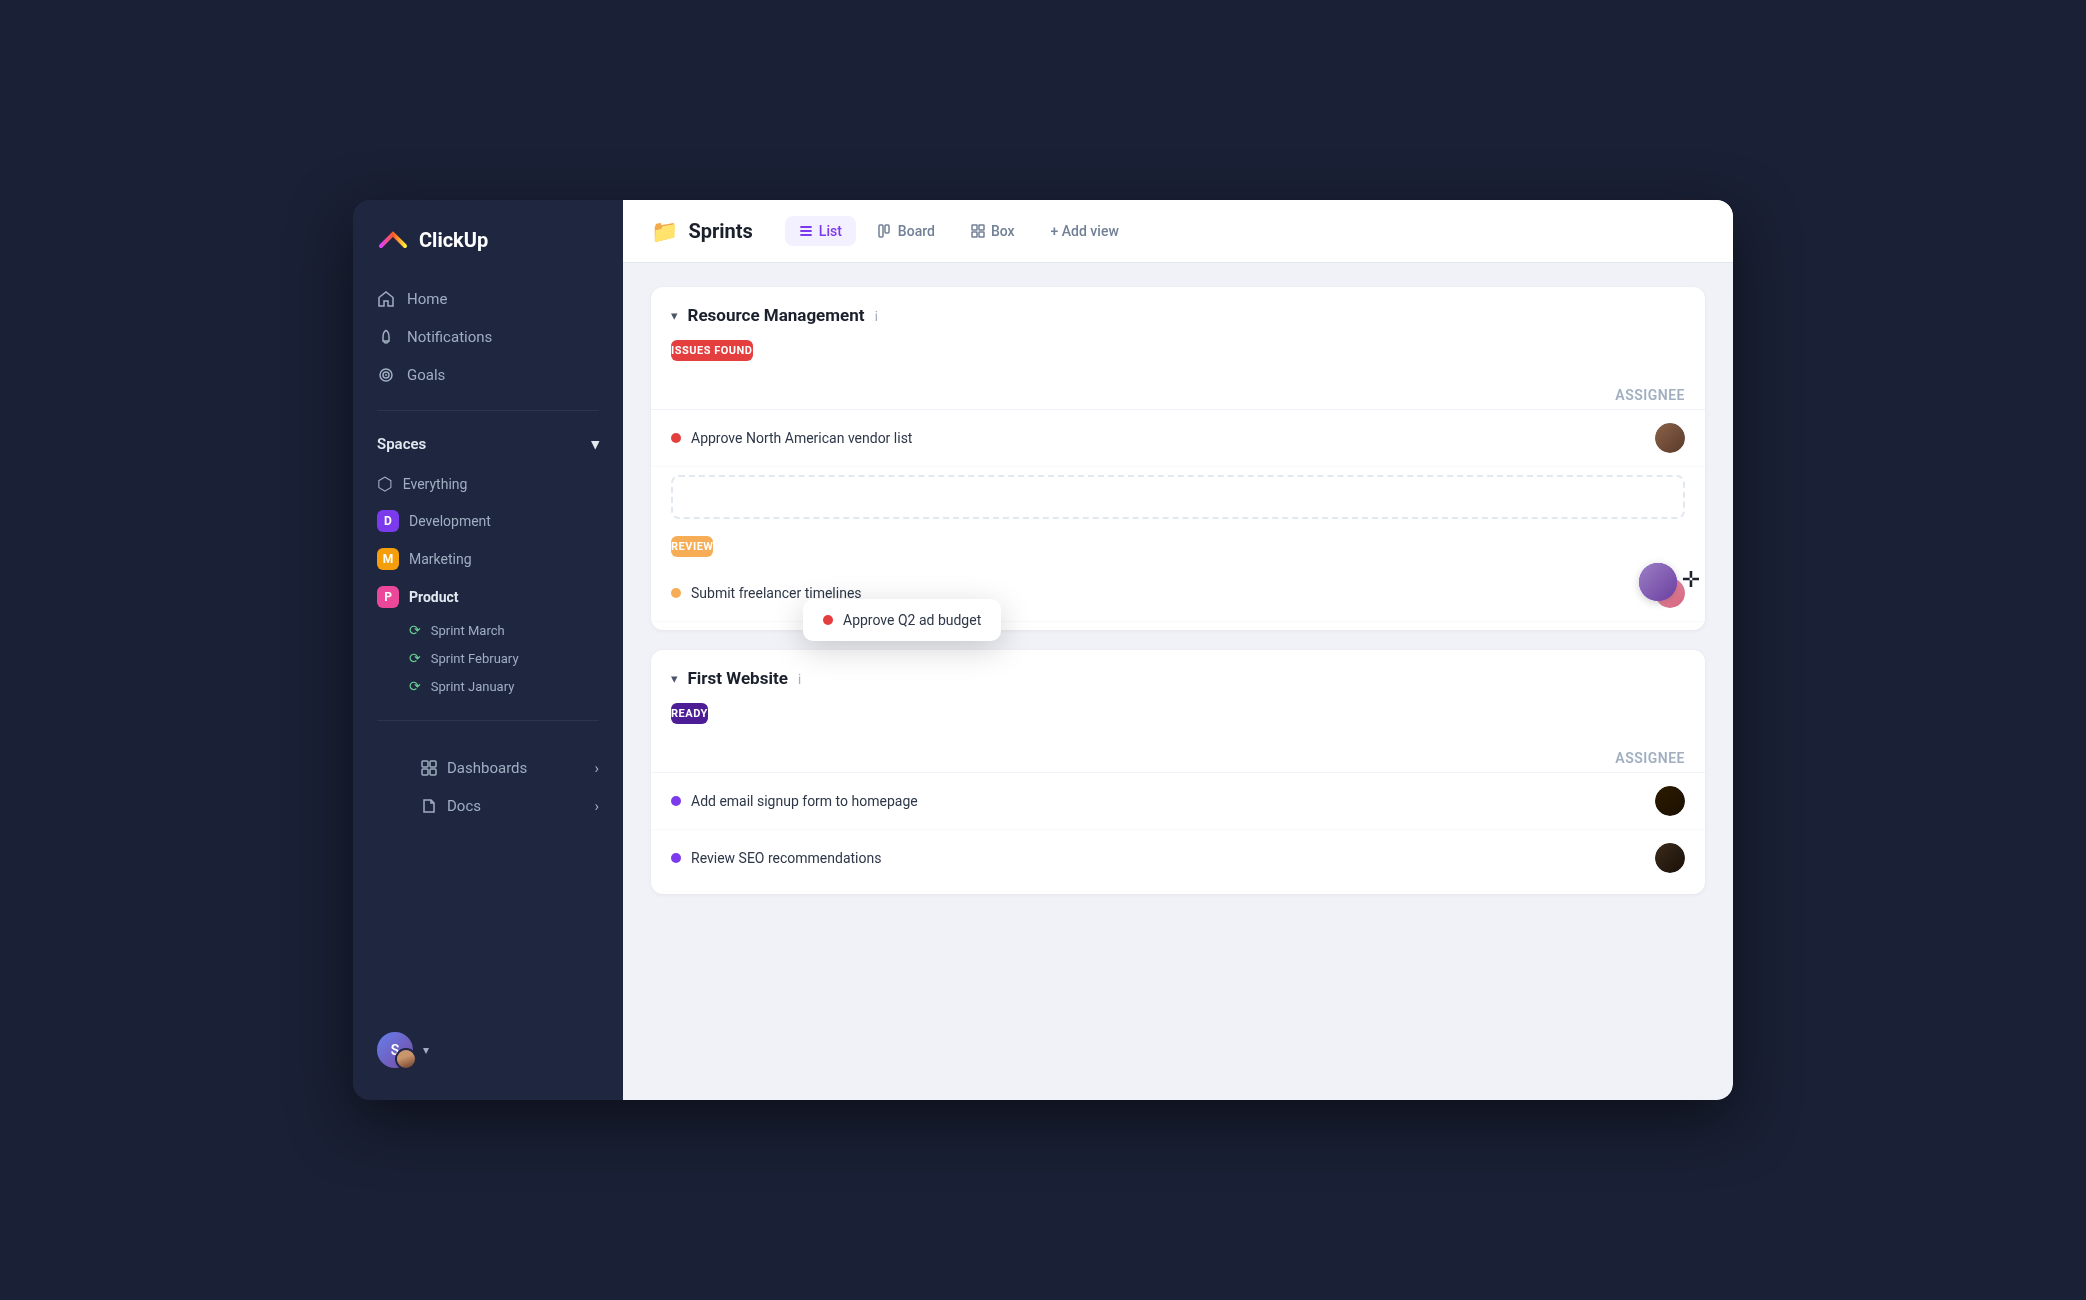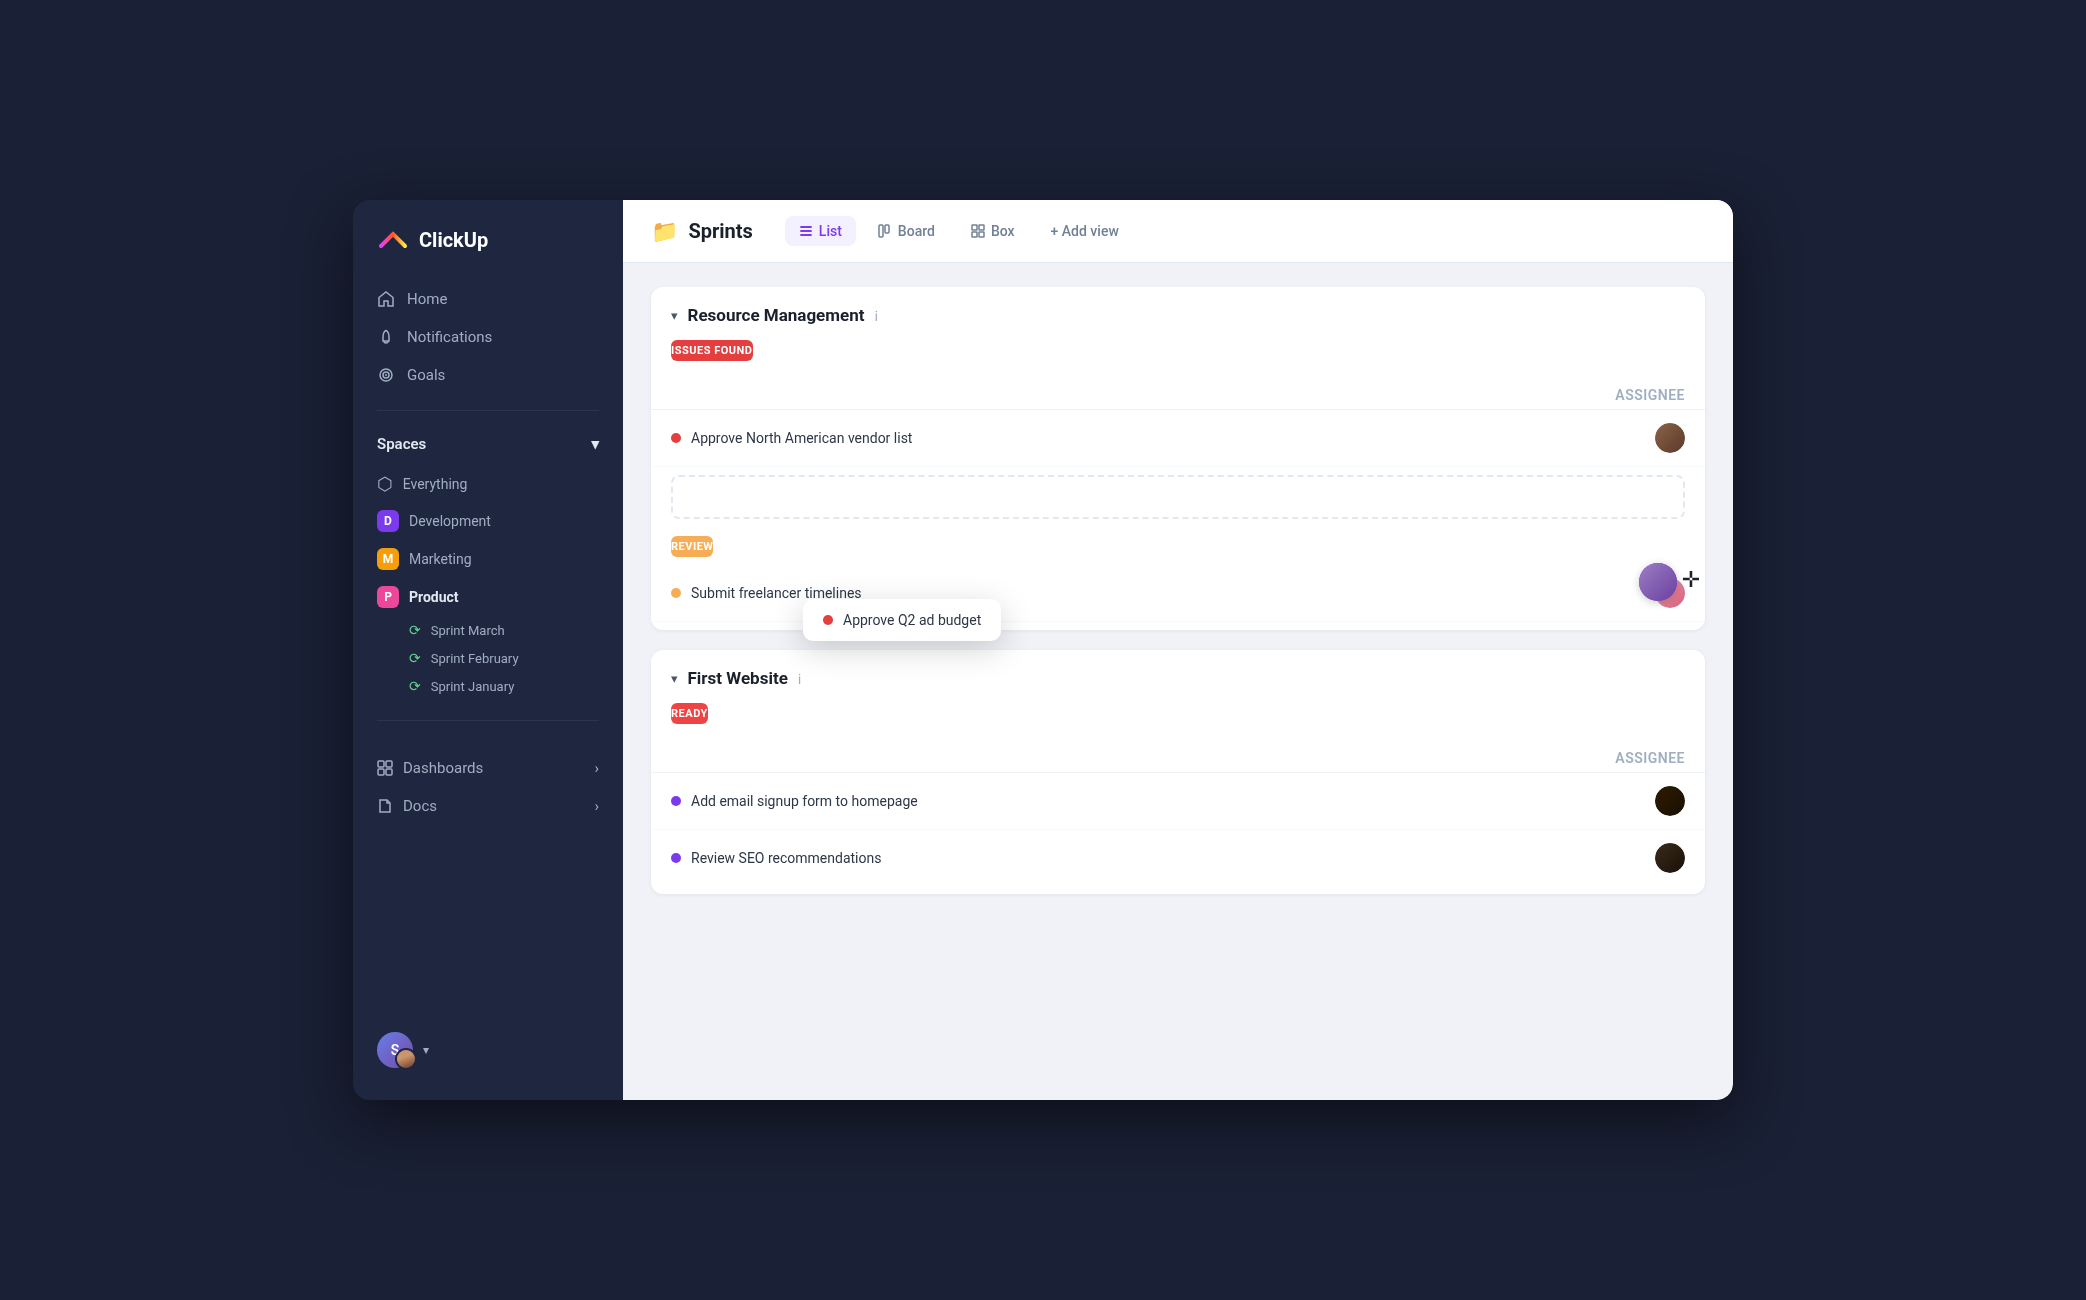--- a/index.html
+++ b/index.html
@@ -106,20 +106,21 @@
       border-radius: 8px;
       cursor: pointer;
       color: #a0aec0;
       font-size: 13px;
     }
     .sprint-icon { color: #68d391; font-size: 14px; }
     .product-label { color: #e2e8f0; font-weight: 700; }
     .sidebar-bottom-section {
       padding: 4px 12px;
       margin-top: 8px;
+      margin-left: 44px;
     }
     .sidebar-bottom-item {
       display: flex;
       align-items: center;
       justify-content: space-between;
       padding: 10px 12px;
       border-radius: 8px;
       cursor: pointer;
       color: #a0aec0;
       font-size: 15px;
@@ -228,21 +229,21 @@
       padding: 4px 0;
       border-radius: 6px;
       font-size: 11px;
       font-weight: 700;
       letter-spacing: 0.5px;
       text-transform: uppercase;
       margin: 0 20px 12px 20px;
     }
     .badge-issues { background: #e53e3e; color: #fff; }
     .badge-review { background: #f6ad55; color: #fff; }
-    .badge-ready { background: #ef4444; color: #fff; }
+    .badge-ready { background: #4c1d95; color: #fff; }
     .task-table-header {
       display: flex;
       align-items: center;
       justify-content: flex-end;
       padding: 6px 20px;
       color: #a0aec0;
       font-size: 14px;
       font-weight: 600;
       letter-spacing: 0.5px;
       text-transform: uppercase;

